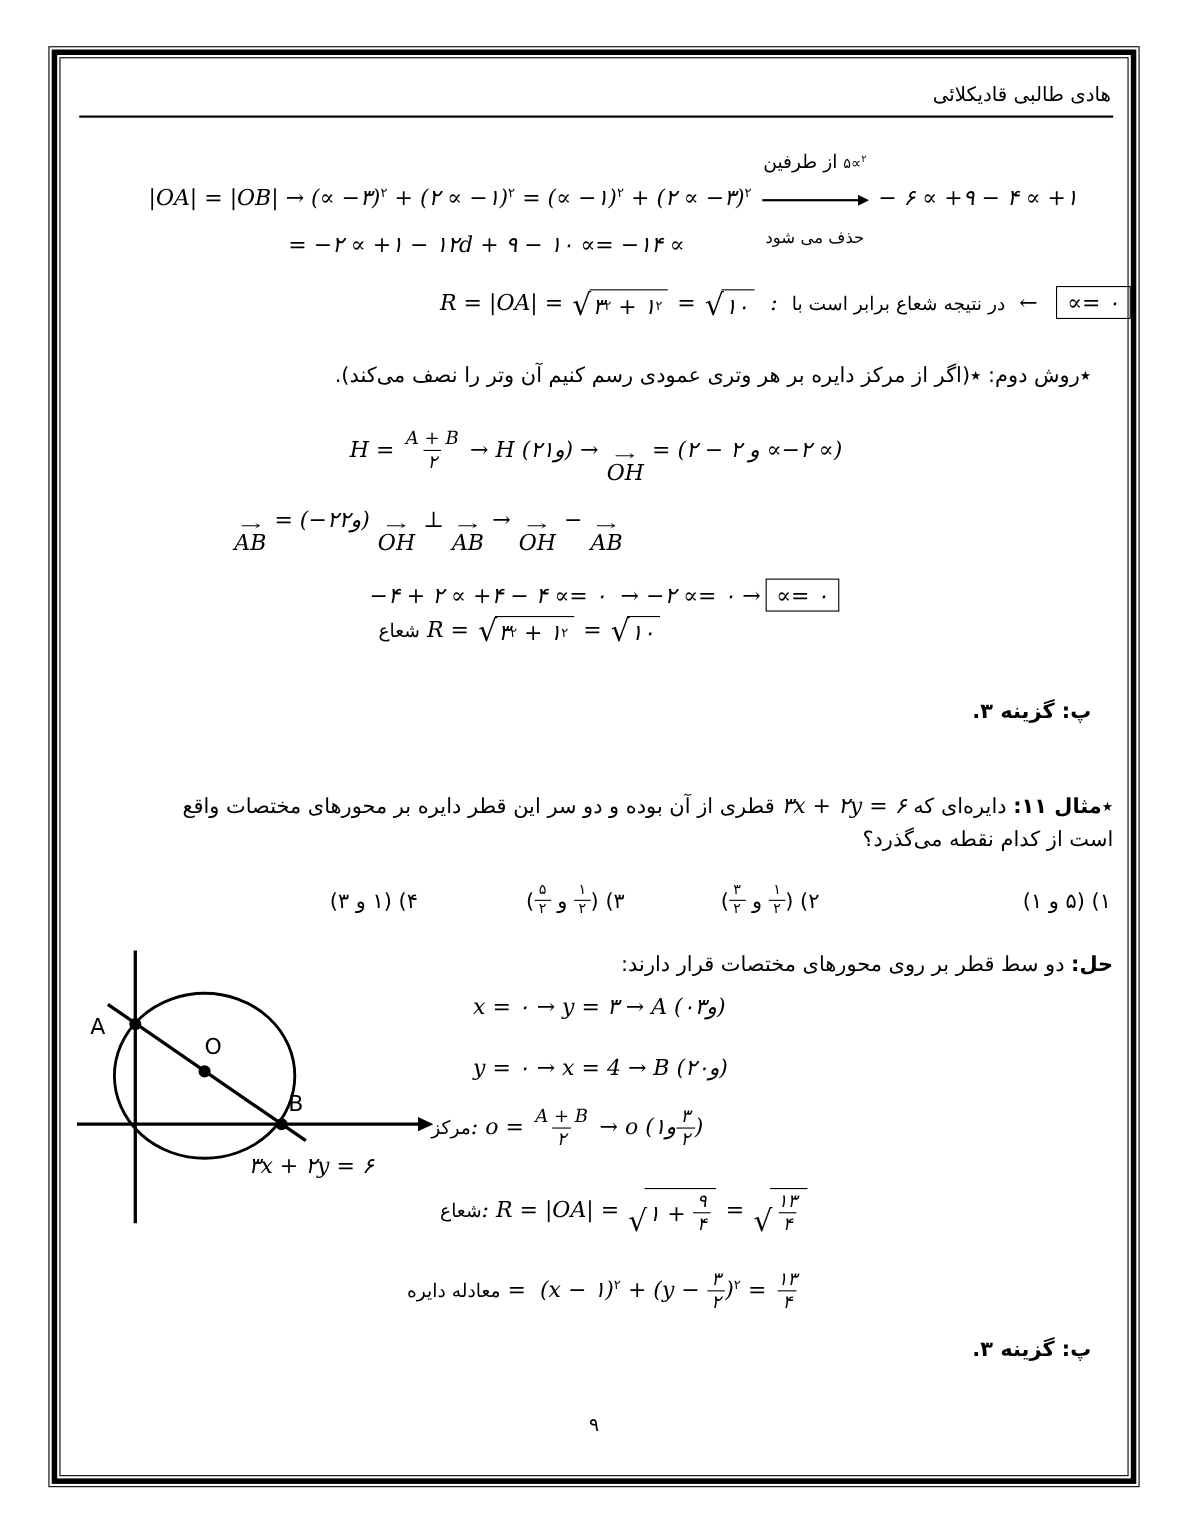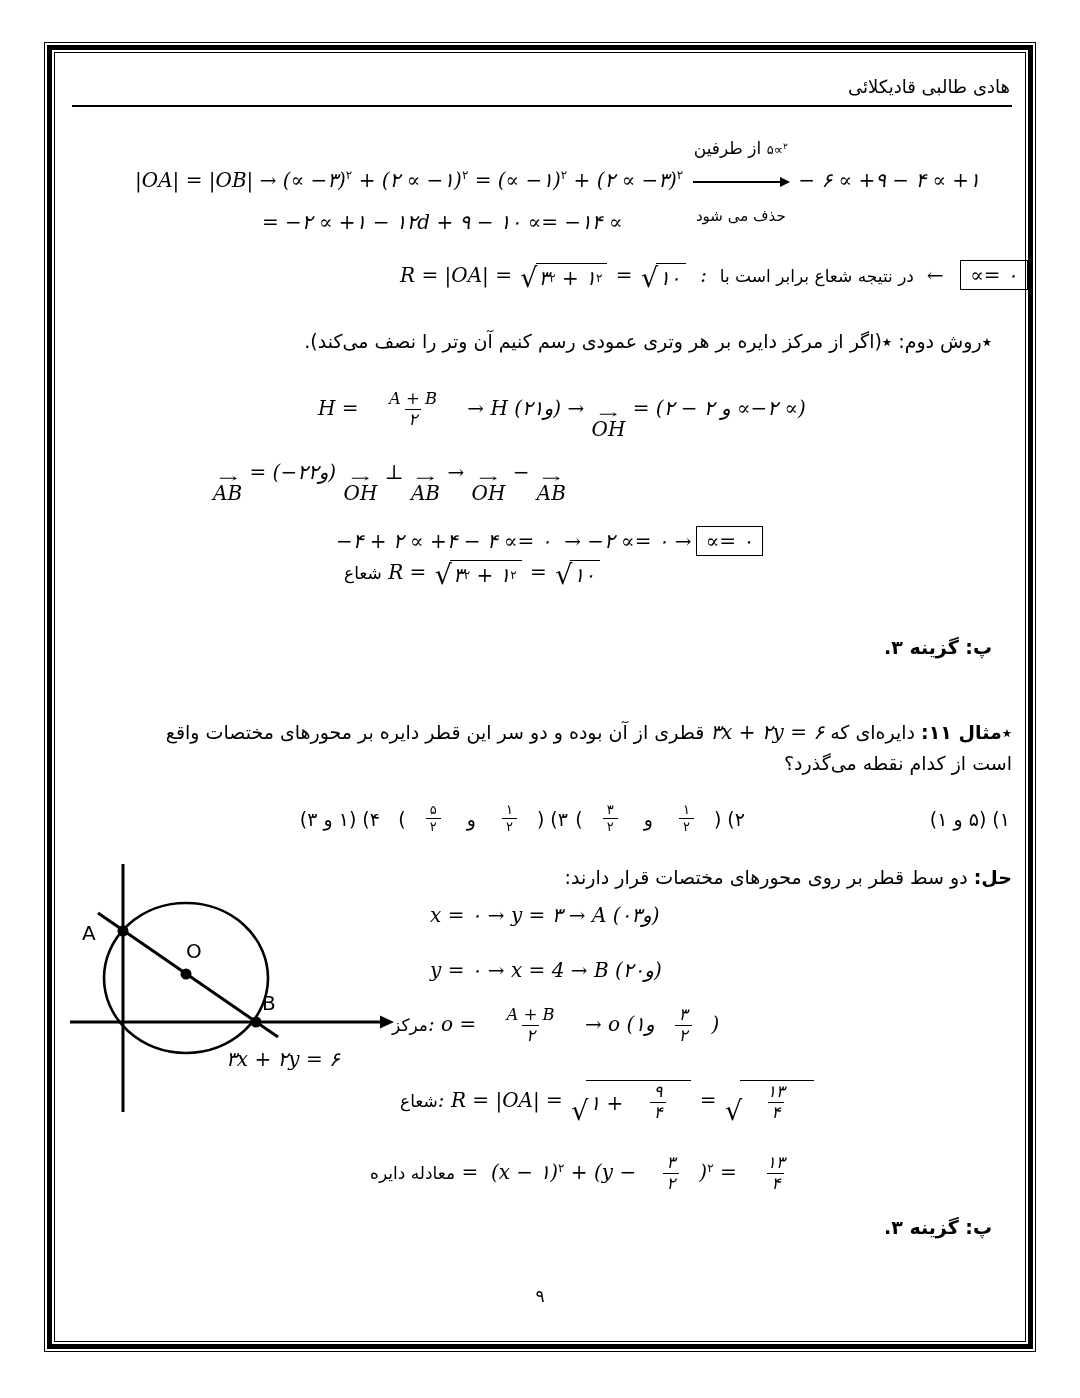--- a/index.html
+++ b/index.html
@@ -18,21 +18,21 @@
   .hdr-rule{position:absolute;left:72px;top:105px;width:940px;height:2px;background:#000;}
 
   
   .math{position:absolute;font-size:20px;font-family:"DejaVu Serif",serif;
     font-style:italic;white-space:nowrap;direction:ltr;}
   .math .m{white-space:pre;}
   .math .fa,.math .fab{font-family:"DejaVu Sans",sans-serif;font-style:normal;
     font-size:17px;direction:rtl;unicode-bidi:isolate;white-space:pre;}
   .math sup{font-size:12px;font-style:normal;line-height:0;}
   .frac{display:inline-flex;flex-direction:column;align-items:center;
-    vertical-align:middle;font-size:0.82em;line-height:1.15;margin:0 20px;
+    vertical-align:middle;font-size:0.82em;line-height:1.15;margin:0 0;
     direction:ltr;unicode-bidi:isolate;}
   .frac .num{padding:0 4px;}
   .frac .den{border-top:1.6px solid #000;padding:1px 4px 0;}
   .sqrt{display:inline-flex;align-items:stretch;vertical-align:middle;direction:ltr;margin:0 2px;}
   .sqrt .sign{font-style:normal;font-size:1.35em;line-height:1;align-self:flex-end;
     transform:translateY(1px);margin-right:-2px;}
   .sqrt .rad{border-top:1.7px solid #000;padding:2px 5px 0 3px;display:inline-flex;align-items:center;}
   .vec{display:inline-flex;flex-direction:column;align-items:center;
     vertical-align:-3px;line-height:1;margin:0 1px;}
   .vec .ar{display:block;font-size:12px;line-height:6px;height:8px;

